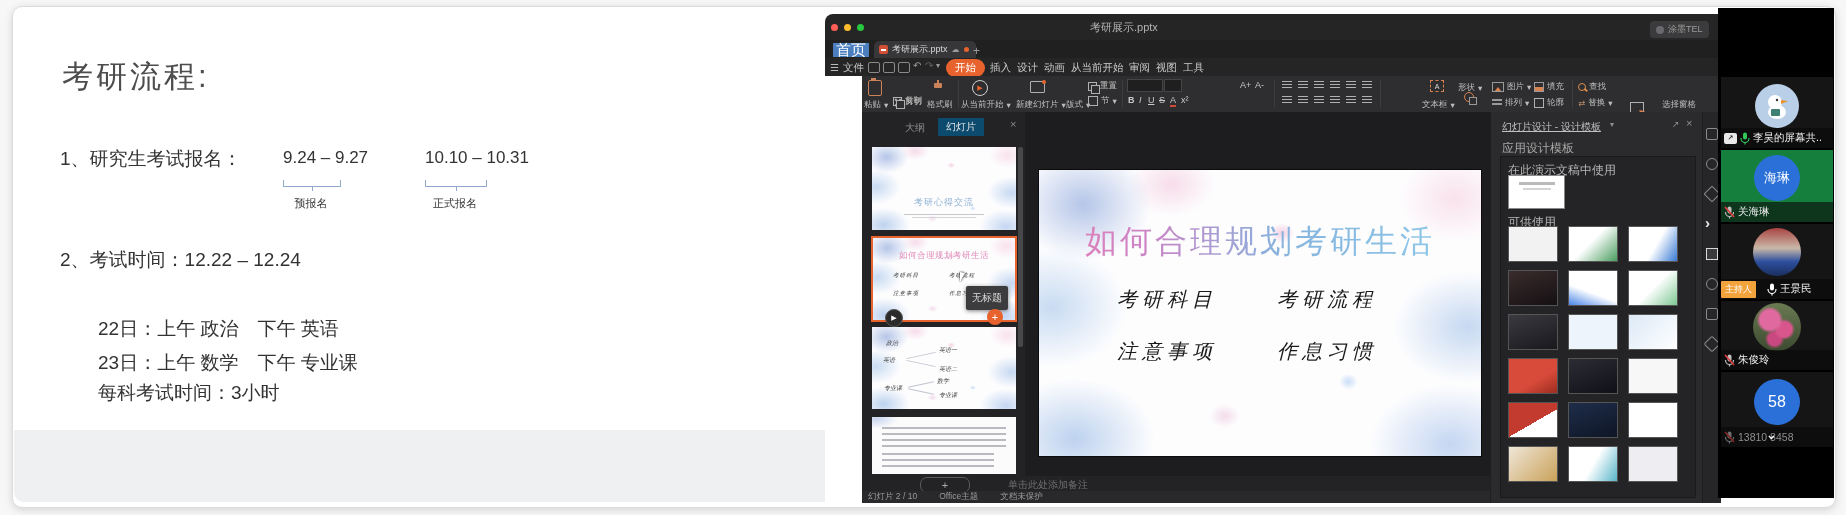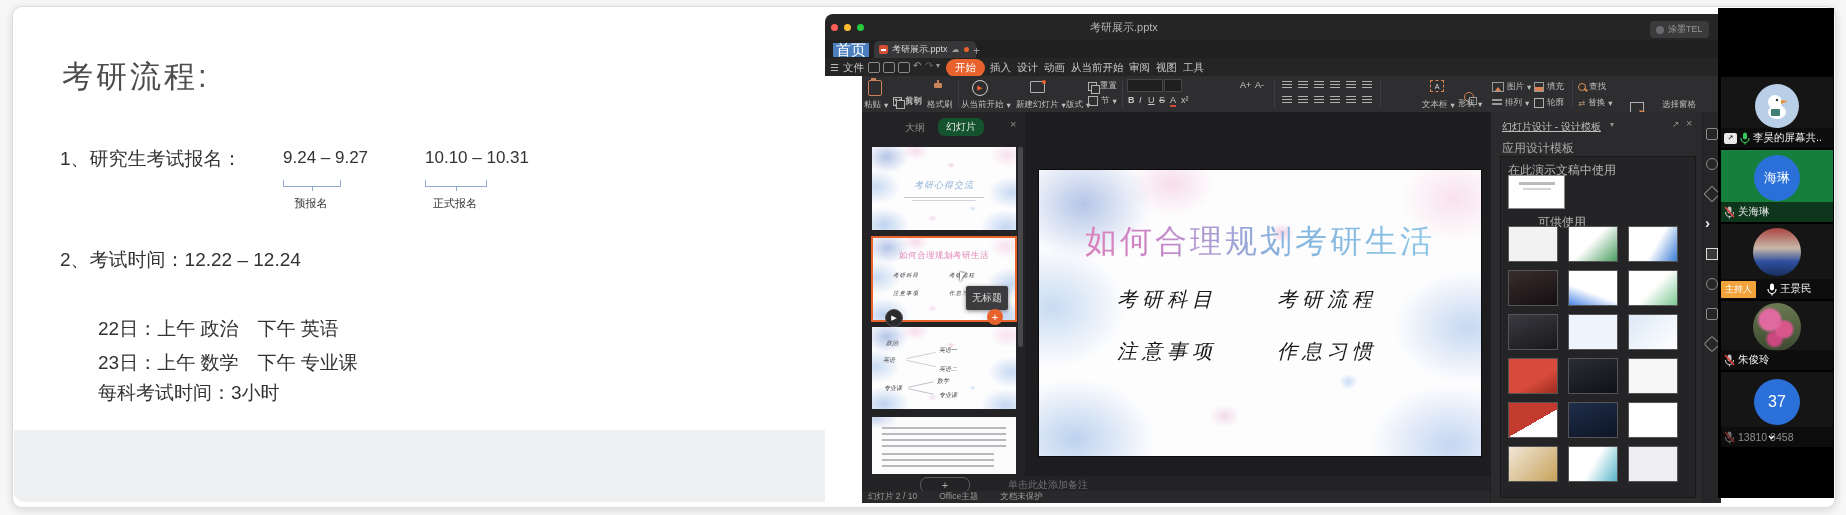--- a/index.html
+++ b/index.html
@@ -61,21 +61,21 @@
   .pic{width:10px;height:8px;border:1px solid #999;position:relative;overflow:hidden;}
   .pic:after{content:"";position:absolute;left:1px;bottom:-1px;border-left:4px solid transparent;border-right:4px solid transparent;border-bottom:5px solid #d9824f;}
   .arrg{width:10px;height:8px;background:repeating-linear-gradient(#999 0 2px,transparent 2px 4px);}
   .fillic{width:8px;height:8px;background:linear-gradient(180deg,#2e2e30 45%,#d9824f 45%);border:1px solid #999;}
   .outlic{width:8px;height:8px;border:1.5px solid #b0b0b0;}
   .selic{width:12px;height:10px;border:1px solid #b0b0b0;position:relative;}
   .selic:after{content:"";position:absolute;right:-2px;bottom:-2px;border-left:5px solid #d9824f;border-top:3px solid transparent;border-bottom:3px solid transparent;transform:rotate(-20deg);}
   
   .panel{left:862px;top:112px;width:163px;height:379px;background:#232325;}
   .ptab{font-size:10px;}
-  .slides-tab{background:#14532d;border-radius:7px;color:#e8e8e8;padding:2px 8px;}
+  .slides-tab{background:#0c4a6e;border-radius:1px;color:#e8e8e8;padding:2px 8px;}
   .outline-tab{color:#8a8a8a;}
   .thumb{left:872px;width:144px;background:#fff;}
   .wc{background:
     radial-gradient(ellipse 22% 28% at 10% 12%, rgba(122,152,214,.55), transparent 70%),
     radial-gradient(ellipse 24% 30% at 3% 48%, rgba(136,178,228,.45), transparent 70%),
     radial-gradient(ellipse 26% 30% at 8% 94%, rgba(126,168,224,.5), transparent 70%),
     radial-gradient(ellipse 14% 16% at 30% 5%, rgba(235,160,195,.35), transparent 70%),
     radial-gradient(ellipse 18% 22% at 94% 10%, rgba(240,170,200,.33), transparent 70%),
     radial-gradient(ellipse 24% 28% at 97% 55%, rgba(132,172,226,.45), transparent 70%),
     radial-gradient(ellipse 26% 30% at 93% 96%, rgba(140,175,230,.5), transparent 70%),
@@ -240,21 +240,21 @@
 <div class="abs algn" style="left:1330px;top:96px;"></div>
 <div class="abs algn" style="left:1346px;top:96px;"></div>
 <div class="abs algn" style="left:1362px;top:96px;"></div>
 <div class="abs sep" style="left:1380px;"></div>
 <div class="abs tbox" style="left:1430px;top:80px;">A</div>
 <div class="abs rsmall" style="left:1422px;top:99px;">
     <span>文本框</span>
     <span>▾</span>
   </div>
 <div class="abs shp" style="left:1464px;top:80px;"></div>
-<div class="abs rsmall" style="left:1458px;top:98px;">
+<div class="abs rsmall" style="left:1458px;top:82px;">
     <span>形状</span>
     <span>▾</span>
   </div>
 <div class="abs rsmall" style="left:1492px;top:81px;">
     <span class="pic"></span>
     <span>图片</span>
     <span>▾</span>
   </div>
 <div class="abs rsmall" style="left:1492px;top:97px;">
     <span class="arrg"></span>
@@ -281,21 +281,21 @@
   </div>
 <div class="abs selic" style="left:1630px;top:80px;"></div>
 <div class="abs rlabel" style="left:1617px;top:99px;margin-left:45px;">选择窗格</div>
 
 <div class="abs panel"></div>
 <div class="abs ptab outline-tab" style="left:905px;top:121px;">大纲</div>
 <div class="abs ptab slides-tab" style="left:938px;top:118px;">幻灯片</div>
 <div class="abs" style="left:1010px;top:118px;font-size:11px;color:#888;">×</div>
 
 <div class="abs thumb wc" style="top:147px;height:83px;">
-  <div class="mini-title" style="margin-top:32px;font-style:italic;">考研心得交流</div>
+  <div class="mini-title" style="margin-top:49px;">考研心得交流</div>
   <div style="margin:5px auto 0;width:80px;height:1px;background:#c6c6cc;"></div>
   <div style="margin:2px auto 0;width:64px;height:1px;background:#d4d4da;"></div>
 </div>
 <div class="abs scrollthumb" style="left:1018px;top:147px;width:5px;height:200px;"></div>
 
 <div class="abs thumb wc" style="top:236px;height:82px;left:871px;border:2px solid #e8622d;width:142px;">
   <div class="mini-title2" style="margin-top:12px;">如何合理规划考研生活</div>
   <div class="mini-item" style="position:absolute;left:20px;top:34px;">考研科目</div>
   <div class="mini-item" style="position:absolute;left:76px;top:34px;">考研流程</div>
   <div class="mini-item" style="position:absolute;left:20px;top:52px;">注意事项</div>
@@ -357,21 +357,21 @@
 <div class="abs" style="left:1610px;top:120px;font-size:8px;color:#909090;">▾</div>
 <div class="abs" style="left:1672px;top:119px;font-size:9px;color:#909090;">↗</div>
 <div class="abs" style="left:1686px;top:117px;font-size:11px;color:#909090;">×</div>
 <div class="abs dp-label" style="left:1502px;top:140px;">应用设计模板</div>
 <div class="abs dp-box"></div>
 <div class="abs dp-label" style="left:1508px;top:162px;color:#b5b5b5;">在此演示文稿中使用</div>
 <div class="abs usedthumb" style="left:1508px;top:175px;">
   <div style="margin:6px auto 0;width:36px;height:3px;background:#bbb;"></div>
   <div style="margin:3px auto 0;width:28px;height:2px;background:#d5d5d5;"></div>
 </div>
-<div class="abs dp-label" style="left:1508px;top:214px;color:#b5b5b5;margin-left:30px;">可供使用</div>
+<div class="abs dp-label" style="left:1508px;top:214px;color:#b5b5b5;">可供使用</div>
 <div class="abs" style="left:1508px;top:226px;width:176px;height:268px;overflow:hidden;">
   <div class="tplrow">
       <div class="tpl" style="background:#f2f2f2;"></div>
       <div class="tpl" style="background:linear-gradient(135deg,#ffffff 45%,#4a9d5f 100%);"></div>
       <div class="tpl" style="background:linear-gradient(120deg,#ffffff 55%,#3a7bd5 100%);"></div>
     </div>
   <div class="tplrow" style="margin-top:8px;">
       <div class="tpl" style="background:linear-gradient(160deg,#3a2c2c,#151013);"></div>
       <div class="tpl" style="background:linear-gradient(200deg,#ffffff 60%,#4a86e8 100%);"></div>
       <div class="tpl" style="background:linear-gradient(135deg,#ffffff 50%,#7ec894 100%);"></div>
@@ -480,21 +480,21 @@
       <rect x="3.5" y="0.5" width="4" height="7" rx="2" fill="#bfbfbf"></rect>
       <path d="M1.5 6 a4 4.5 0 0 0 8 0" stroke="#bfbfbf" stroke-width="1.2" fill="none"></path>
       <line x1="5.5" y1="10.5" x2="5.5" y2="12.5" stroke="#bfbfbf" stroke-width="1.2"></line>
       <line x1="1" y1="1" x2="10" y2="11" stroke="#e03c3c" stroke-width="1.6"></line>
     </svg>
     <span class="pname">朱俊玲</span>
   </div>
 </div>
 
 <div class="abs tile" style="top:372px;height:75px;">
-  <div class="avatar" style="position:absolute;left:33px;top:7px;width:46px;height:46px;background:#2a70d8;font-size:16px;">37</div>
+  <div class="avatar" style="position:absolute;left:33px;top:7px;width:46px;height:46px;background:#2a70d8;font-size:16px;">58</div>
   <div class="labelbar">
     <svg class="micw" width="11" height="13" viewBox="0 0 11 13" style="opacity:.55;">
       <rect x="3.5" y="0.5" width="4" height="7" rx="2" fill="#bfbfbf"></rect>
       <path d="M1.5 6 a4 4.5 0 0 0 8 0" stroke="#bfbfbf" stroke-width="1.2" fill="none"></path>
       <line x1="5.5" y1="10.5" x2="5.5" y2="12.5" stroke="#bfbfbf" stroke-width="1.2"></line>
       <line x1="1" y1="1" x2="10" y2="11" stroke="#e03c3c" stroke-width="1.6"></line>
     </svg>
     <span class="pname" style="color:#8f8f8f;">13810 8458</span>
   </div>
 </div>

